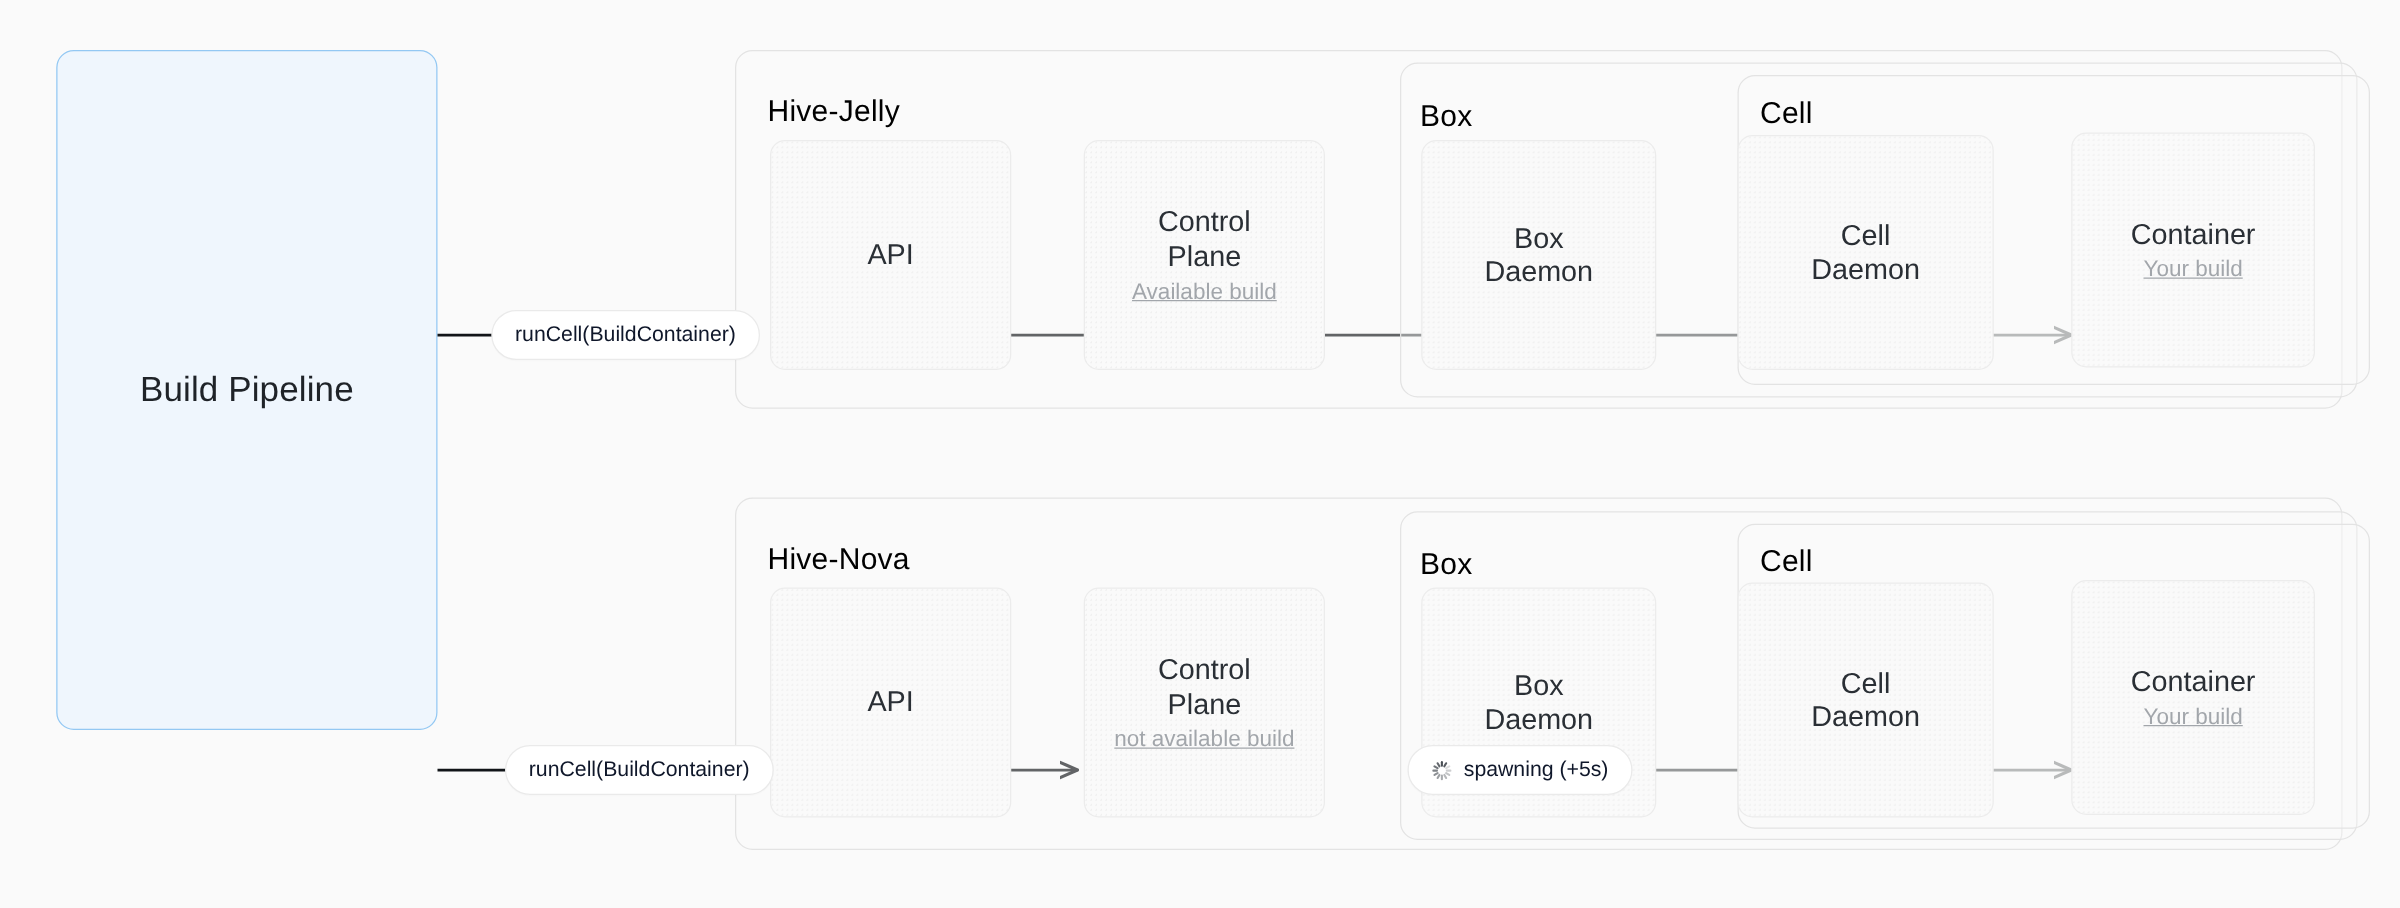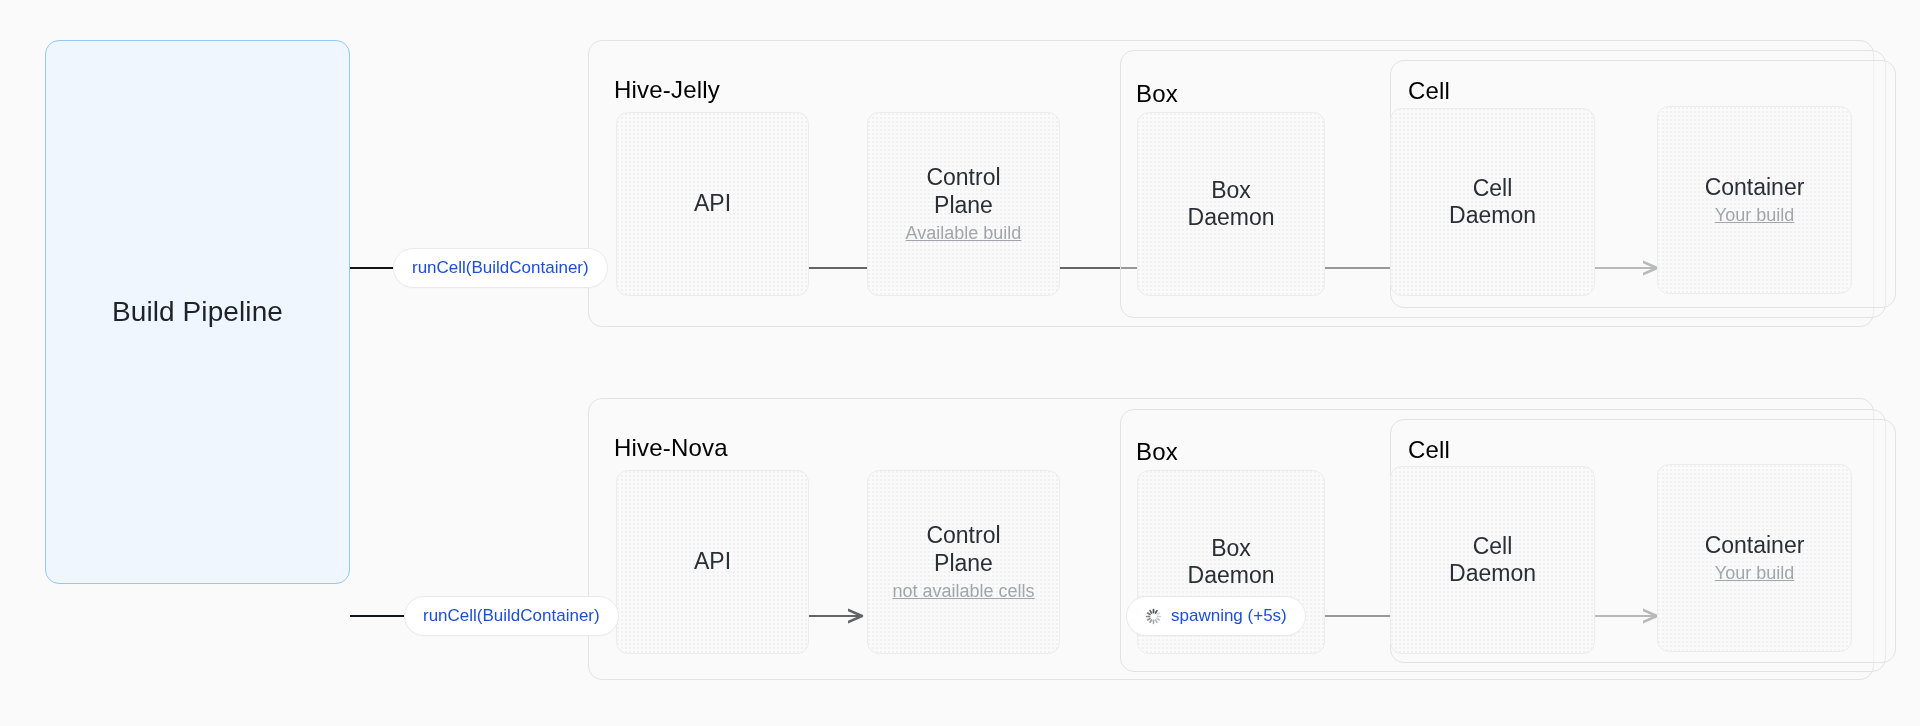--- a/index.html
+++ b/index.html
@@ -112,21 +112,21 @@
     gap: 9px;
     padding: 0 18px;
     background: #ffffff;
     border: 1.2px solid #eaeaea;
     border-radius: 999px;
     font-size: 17px;
     color: #22262b;
     white-space: nowrap;
     box-shadow: 0 1px 1px rgba(0,0,0,0.015);
   }
-  .pill-text { font-size: 17px; color: #1d4ed8; }
+  .pill-text { font-size: 17px; color: #0f172a; }
 
   .spinner { width: 17px; height: 17px; flex: 0 0 auto; display:block; }
 </style>
 </head>
 <body>
 
 <div id="canvas">
 
   <div class="pipeline-panel">
     <div class="pipeline-title">Build Pipeline</div>
@@ -196,21 +196,21 @@
   <div class="group" style="left:1390px; top:419px; width:506px; height:244px;"></div>
   <div class="group-label" style="left:1408px; top:436px;">Cell</div>
 
   <div class="node" style="left:616px; top:470px; width:193px; height:184px;">
     <div class="node-title">API</div>
   </div>
 
   <div class="node" style="left:867px; top:470px; width:193px; height:184px;">
     <div class="node-title">Control
 Plane</div>
-    <div class="node-sub">not available cells</div>
+    <div class="node-sub">not available build</div>
   </div>
 
   <div class="node" style="left:1137px; top:470px; width:188px; height:184px;">
     <div class="node-title">Box
 Daemon</div>
   </div>
 
   <div class="node" style="left:1390px; top:466px; width:205px; height:188px;">
     <div class="node-title">Cell
 Daemon</div>

